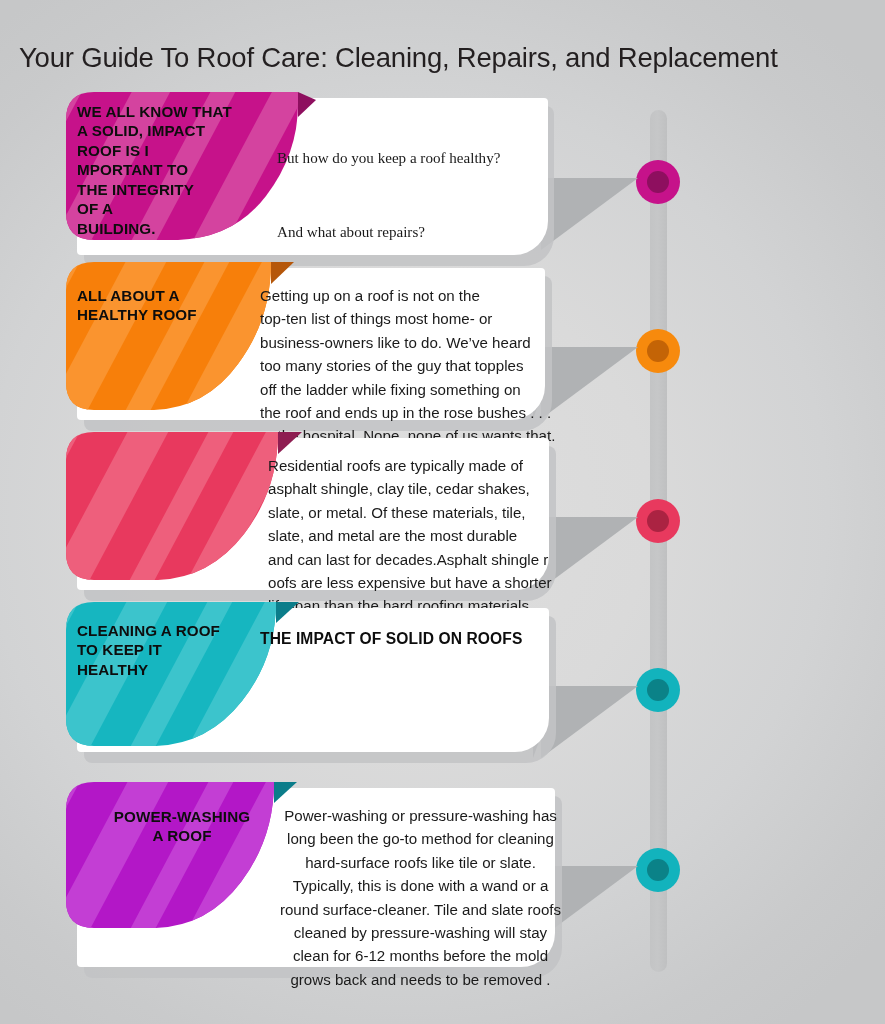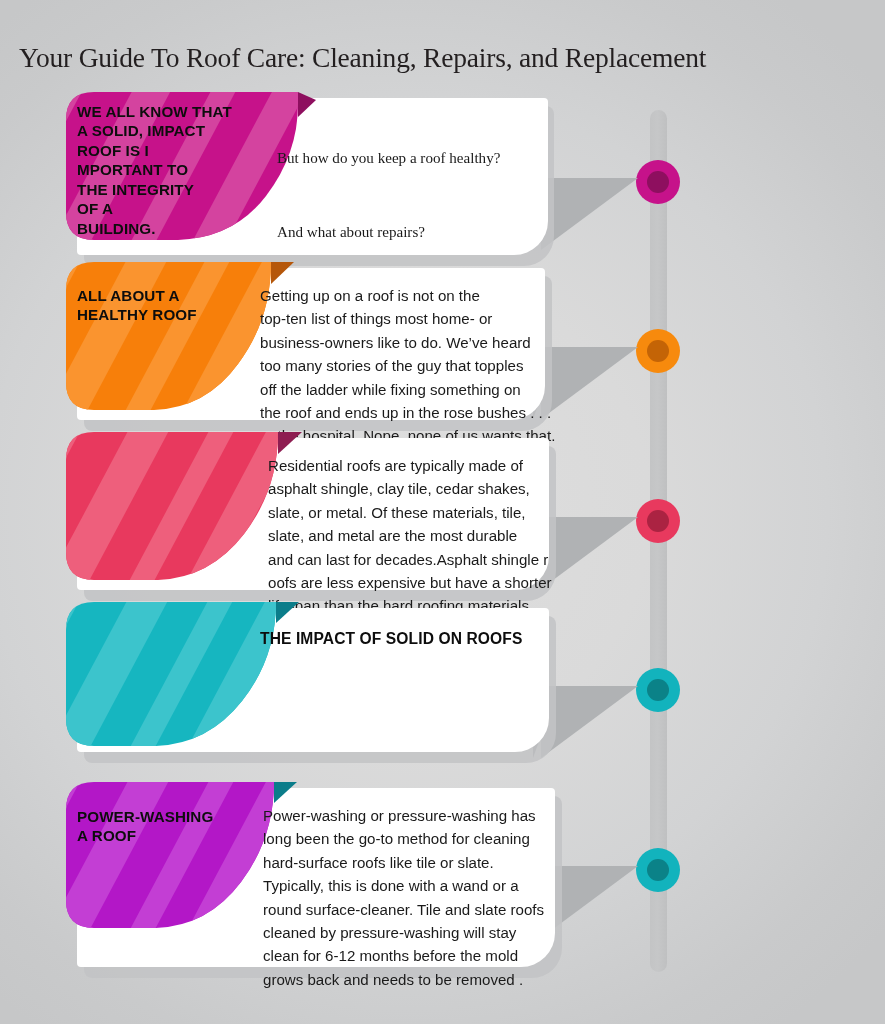--- a/index.html
+++ b/index.html
@@ -140,21 +140,21 @@
   .blk-body.qa {
     line-height: 2.45;
     font-family: Liberation Serif, serif;
   }
 </style>
 </head>
 <body>
 
 <div id="page">
 
-  <h1 id="page-title" style="color: rgb(35, 31, 32); font-family: Liberation Serif, serif;">Your Guide To Roof Care: Cleaning, Repairs, and Replacement</h1>
+  <h1 id="page-title" style="color: rgb(35, 31, 32);">Your Guide To Roof Care: Cleaning, Repairs, and Replacement</h1>
 
   <div id="timeline" style="background: linear-gradient(to right, rgb(195, 196, 197) 0%, rgb(198, 199, 200) 45%, rgb(191, 192, 193) 100%);"></div>
 
   <div class="tl-marker" style="top: 160px; background: rgb(198, 18, 138);">
     <div class="tl-inner" style="background: rgb(142, 15, 95);"></div>
   </div>
   <div class="tl-marker" style="top: 329px; background: rgb(247, 138, 13);">
     <div class="tl-inner" style="background: rgb(196, 100, 6);"></div>
   </div>
   <div class="tl-marker" style="top: 499px; background: rgb(232, 57, 94);">
@@ -303,24 +303,27 @@
           <g fill="#3cc4cc">
             <rect x="-64" y="-40" width="28" height="260" transform="rotate(28 -50 88)"></rect>
             <rect x="16" y="-40" width="36" height="260" transform="rotate(28 34 88)"></rect>
             <rect x="96" y="-40" width="22" height="260" transform="rotate(28 107 88)"></rect>
             <rect x="154" y="-40" width="30" height="260" transform="rotate(28 169 88)"></rect>
           </g>
         </g>
         <path d="M210,0 L233,0 L210,21 Z" fill="#0b7d8a"></path>
       </svg>
     </div>
+    <div class="blk-title" style="left:11px; top:19px; width:210px;">CLEANING A ROOF
+TO KEEP IT
+HEALTHY</div>
     <div class="blk-sub" style="left:194px; top:28px; width:300px;">THE IMPACT OF SOLID ON ROOFS</div>
   </div>
 
-  <div class="block" style="left:66px; top:782px; width:490px; height:190px;">
+  <div class="block" style="left:66px; top:782px; width:490px; height:190px;text-align:center;">
     <div class="card-shadow" style="left:18px; top:14px; width:478px; height:182px;"></div>
     <div class="card-white" style="left: 11px; top: 6px; width: 478px; height: 179px; background: rgb(255, 255, 255);"></div>
     <div class="leaf" style="left:0px; top:0px; width:245px; height:150px;">
       <svg width="245" height="150" viewBox="0 0 245 150">
         <defs>
           <clipPath id="lf5">
             <path d="M0,28 Q0,0 28,0 L208,0 Q208,56 175,100 Q142,144 90,146 L28,146 Q0,146 0,118 Z"></path>
           </clipPath>
         </defs>
         <g clip-path="url(#lf5)">

